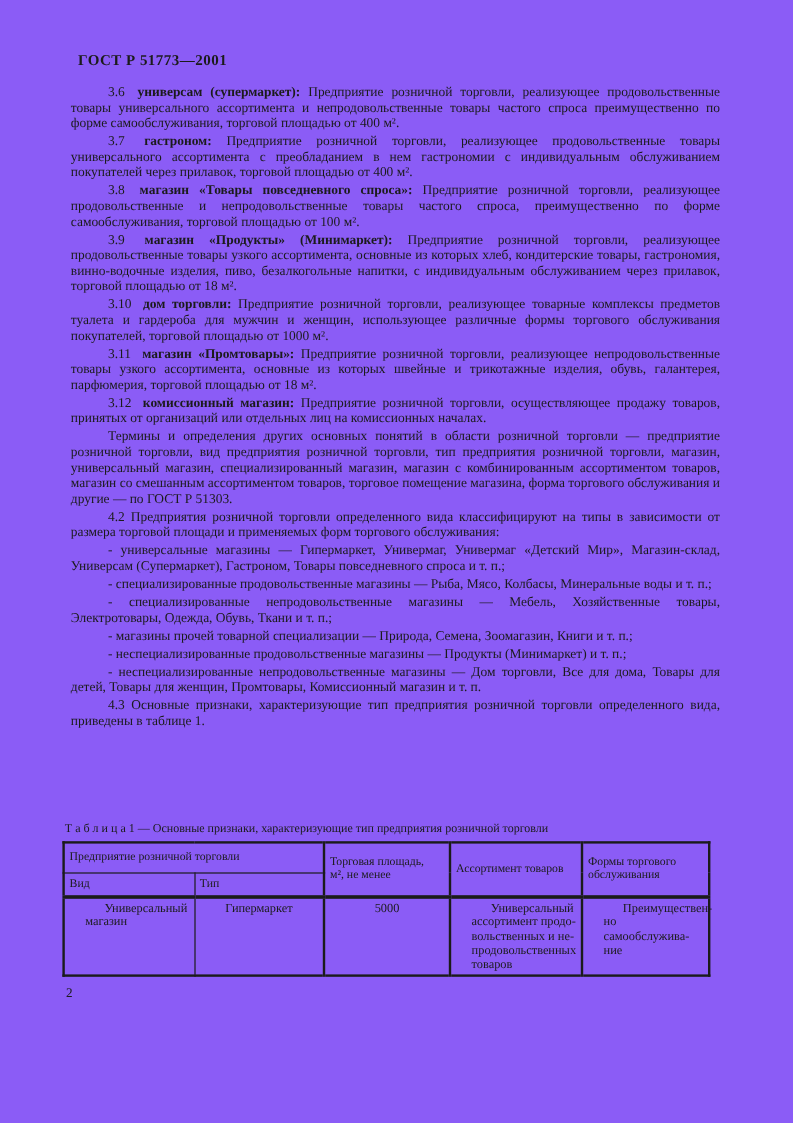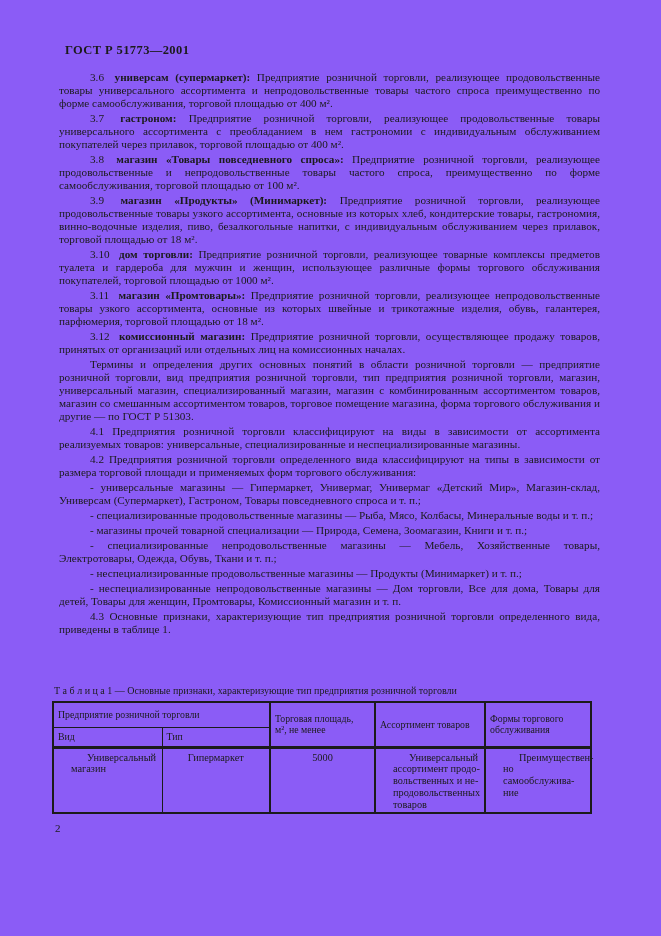--- a/index.html
+++ b/index.html
@@ -103,27 +103,26 @@
     </p>
     <p class="def">
       <span class="num">3.12</span>
       <b>комиссионный магазин:</b>
       <span>Предприятие розничной торговли, осуществляющее продажу товаров, принятых от организаций или отдельных лиц на комиссионных началах.</span>
     </p>
 
     <p class="plain">Термины и определения других основных понятий в области розничной торговли — предприятие розничной торговли, вид предприятия розничной торговли, тип предприятия розничной торговли, магазин, универсальный магазин, специализированный магазин, магазин с комбинированным ассортиментом товаров, магазин со смешанным ассортиментом товаров, торговое помещение магазина, форма торгового обслуживания и другие — по ГОСТ Р 51303.</p>
 
 
-    <p class="plain">4.1 Предприятия розничной торговли классифицируют на виды в зависимости от ассортимента реализуемых товаров: универсальные, специализированные и неспециализированные магазины.</p>
     <p class="plain">4.2 Предприятия розничной торговли определенного вида классифицируют на типы в зависимости от размера торговой площади и применяемых форм торгового обслуживания:</p>
 
     <p class="plain">- универсальные магазины — Гипермаркет, Универмаг, Универмаг «Детский Мир», Магазин-склад, Универсам (Супермаркет), Гастроном, Товары повседневного спроса и т. п.;</p>
     <p class="plain">- специализированные продовольственные магазины — Рыба, Мясо, Колбасы, Минеральные воды и т. п.;</p>
+    <p class="plain">- специализированные непродовольственные магазины — Мебель, Хозяйственные товары, Электротовары, Одежда, Обувь, Ткани и т. п.;</p>
     <p class="plain">- магазины прочей товарной специализации — Природа, Семена, Зоомагазин, Книги и т. п.;</p>
-    <p class="plain">- специализированные непродовольственные магазины — Мебель, Хозяйственные товары, Электротовары, Одежда, Обувь, Ткани и т. п.;</p>
     <p class="plain">- неспециализированные продовольственные магазины — Продукты (Минимаркет) и т. п.;</p>
     <p class="plain">- неспециализированные непродовольственные магазины — Дом торговли, Все для дома, Товары для детей, Товары для женщин, Промтовары, Комиссионный магазин и т. п.</p>
 
     <p class="plain">4.3 Основные признаки, характеризующие тип предприятия розничной торговли определенного вида, приведены в таблице 1.</p>
 
   </div>
 
   <div class="table-block">
 
     <p class="tbl-caption">Т а б л и ц а 1 — Основные признаки, характеризующие тип предприятия розничной торговли</p>

